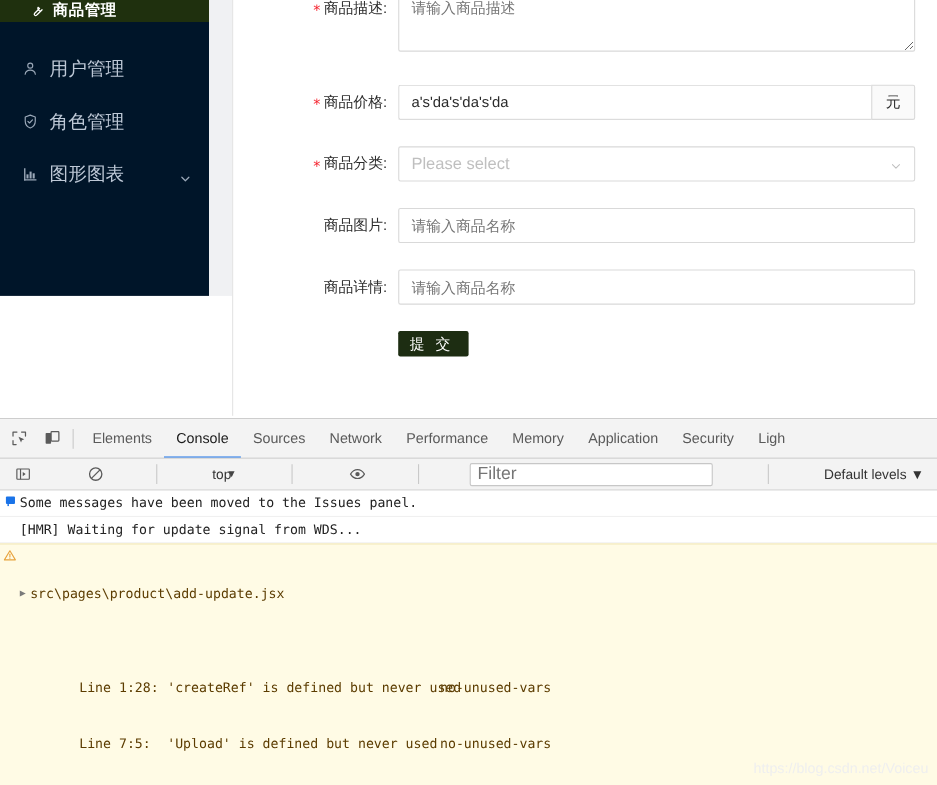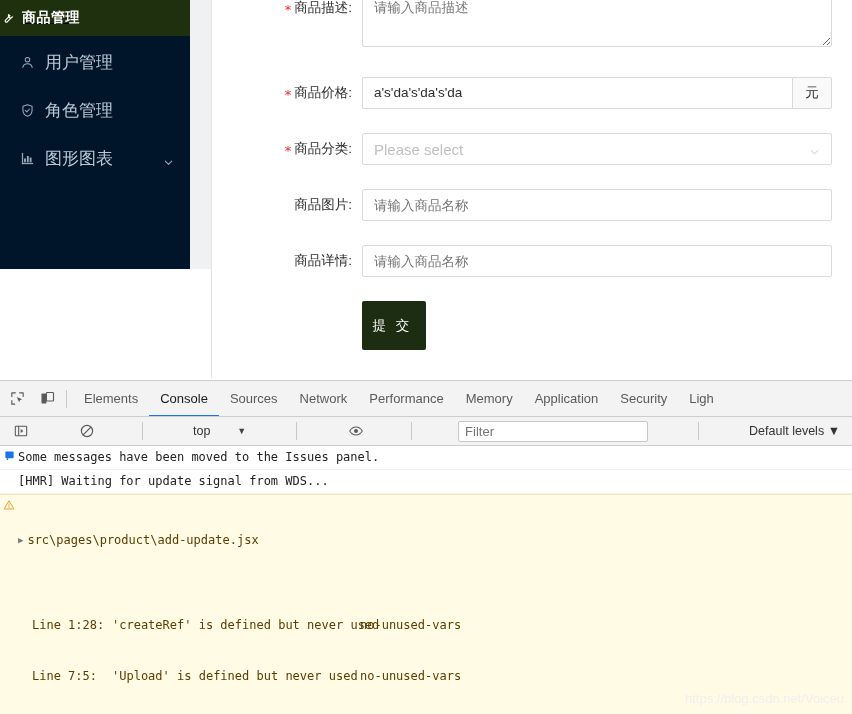--- a/index.html
+++ b/index.html
@@ -32,26 +32,26 @@
     position: absolute;
     left: 0; top: 0;
     width: 190px;
     height: 269px;
     background: #001529;
   }
   .sider-header {
     position: absolute;
     left: 0; top: 0;
     width: 190px;
-    height: 36px;
+    height: 20px;
     background: #1f300e;
     display: flex;
     align-items: center;
+    padding-left: 26px;
     overflow: hidden;
-    text-decoration: underline;
   }
   .sider-header .wrench {
     width: 14px; height: 14px;
     margin-right: 8px;
     flex: none;
     color: #ffffff;
   }
   .sider-header .title {
     color: #ffffff;
     font-size: 14px;
@@ -209,21 +209,21 @@
     position: absolute;
     right: 11px;
     top: 50%;
     transform: translateY(-50%);
     width: 11px; height: 11px;
     color: #bfbfbf;
   }
 
   .submit-btn {
     width: 64px;
-    height: 49px;
+    height: 23px;
     background: #1d2d12;
     color: #ffffff;
     border: none;
     border-radius: 2px;
     font-size: 13.5px;
     letter-spacing: 3px;
     padding-left: 3px;
     cursor: pointer;
     font-family: "Liberation Sans", sans-serif;
   }
@@ -306,21 +306,21 @@
     color: #444;
   }
   .filter-input {
     flex: 1;
     height: 21px;
     background: #fff;
     border: 1px solid #c7c7c7;
     border-radius: 2px;
     margin: 0 8px 0 4px;
     padding: 0 6px;
-    font-size: 13px;
+    font-size: 16px;
     color: #5a5a5a;
     line-height: 19px;
     font-family: "Liberation Sans", sans-serif;
   }
   .levels {
     font-size: 12.5px;
     color: #333;
     padding: 0 8px;
     white-space: nowrap;
     cursor: pointer;
@@ -360,21 +360,21 @@
   .warn-head { display: flex; align-items: flex-start; }
   .tri {
     color: #7a7a7a;
     font-size: 9px;
     margin-right: 4px;
     line-height: 17px;
     cursor: pointer;
   }
   .warn-lines { padding-left: 14px; }
   .warn-line { display: flex; white-space: pre; }
-  .wl-loc { width: 80px; flex: none; }
+  .wl-loc { width: 80px; flex: none; margin-left: 40px; }
   .wl-txt { width: 248px; flex: none; }
   .wl-rule { flex: none; }
 
   .watermark {
     position: absolute;
     right: 8px;
     bottom: 8px;
     font-size: 13px;
     color: #efefef;
     font-family: "Liberation Sans", sans-serif;

